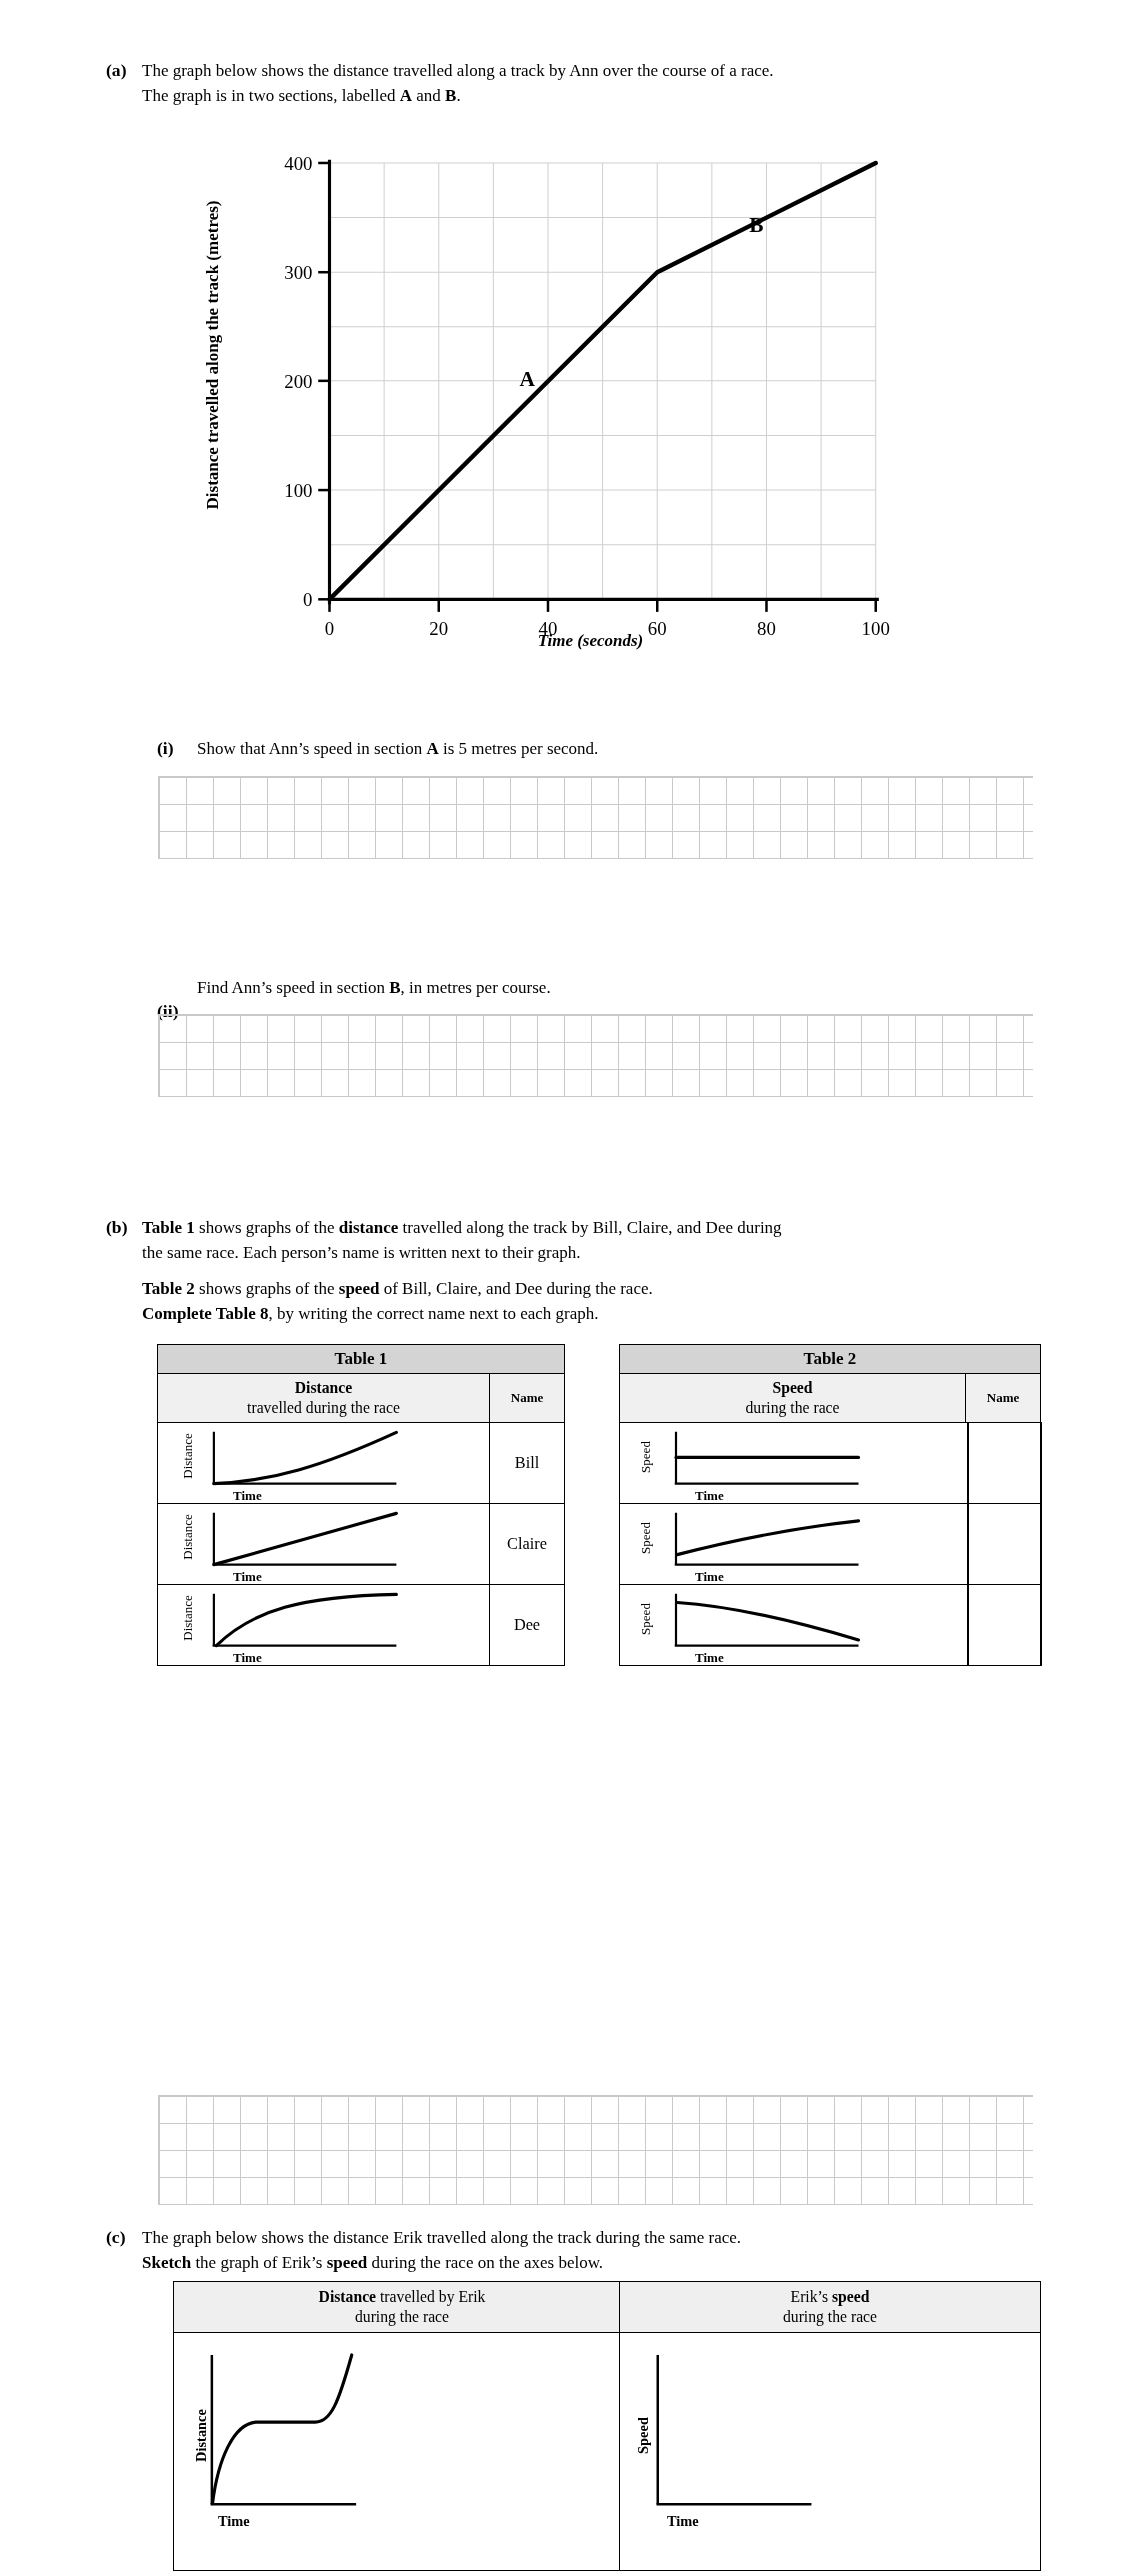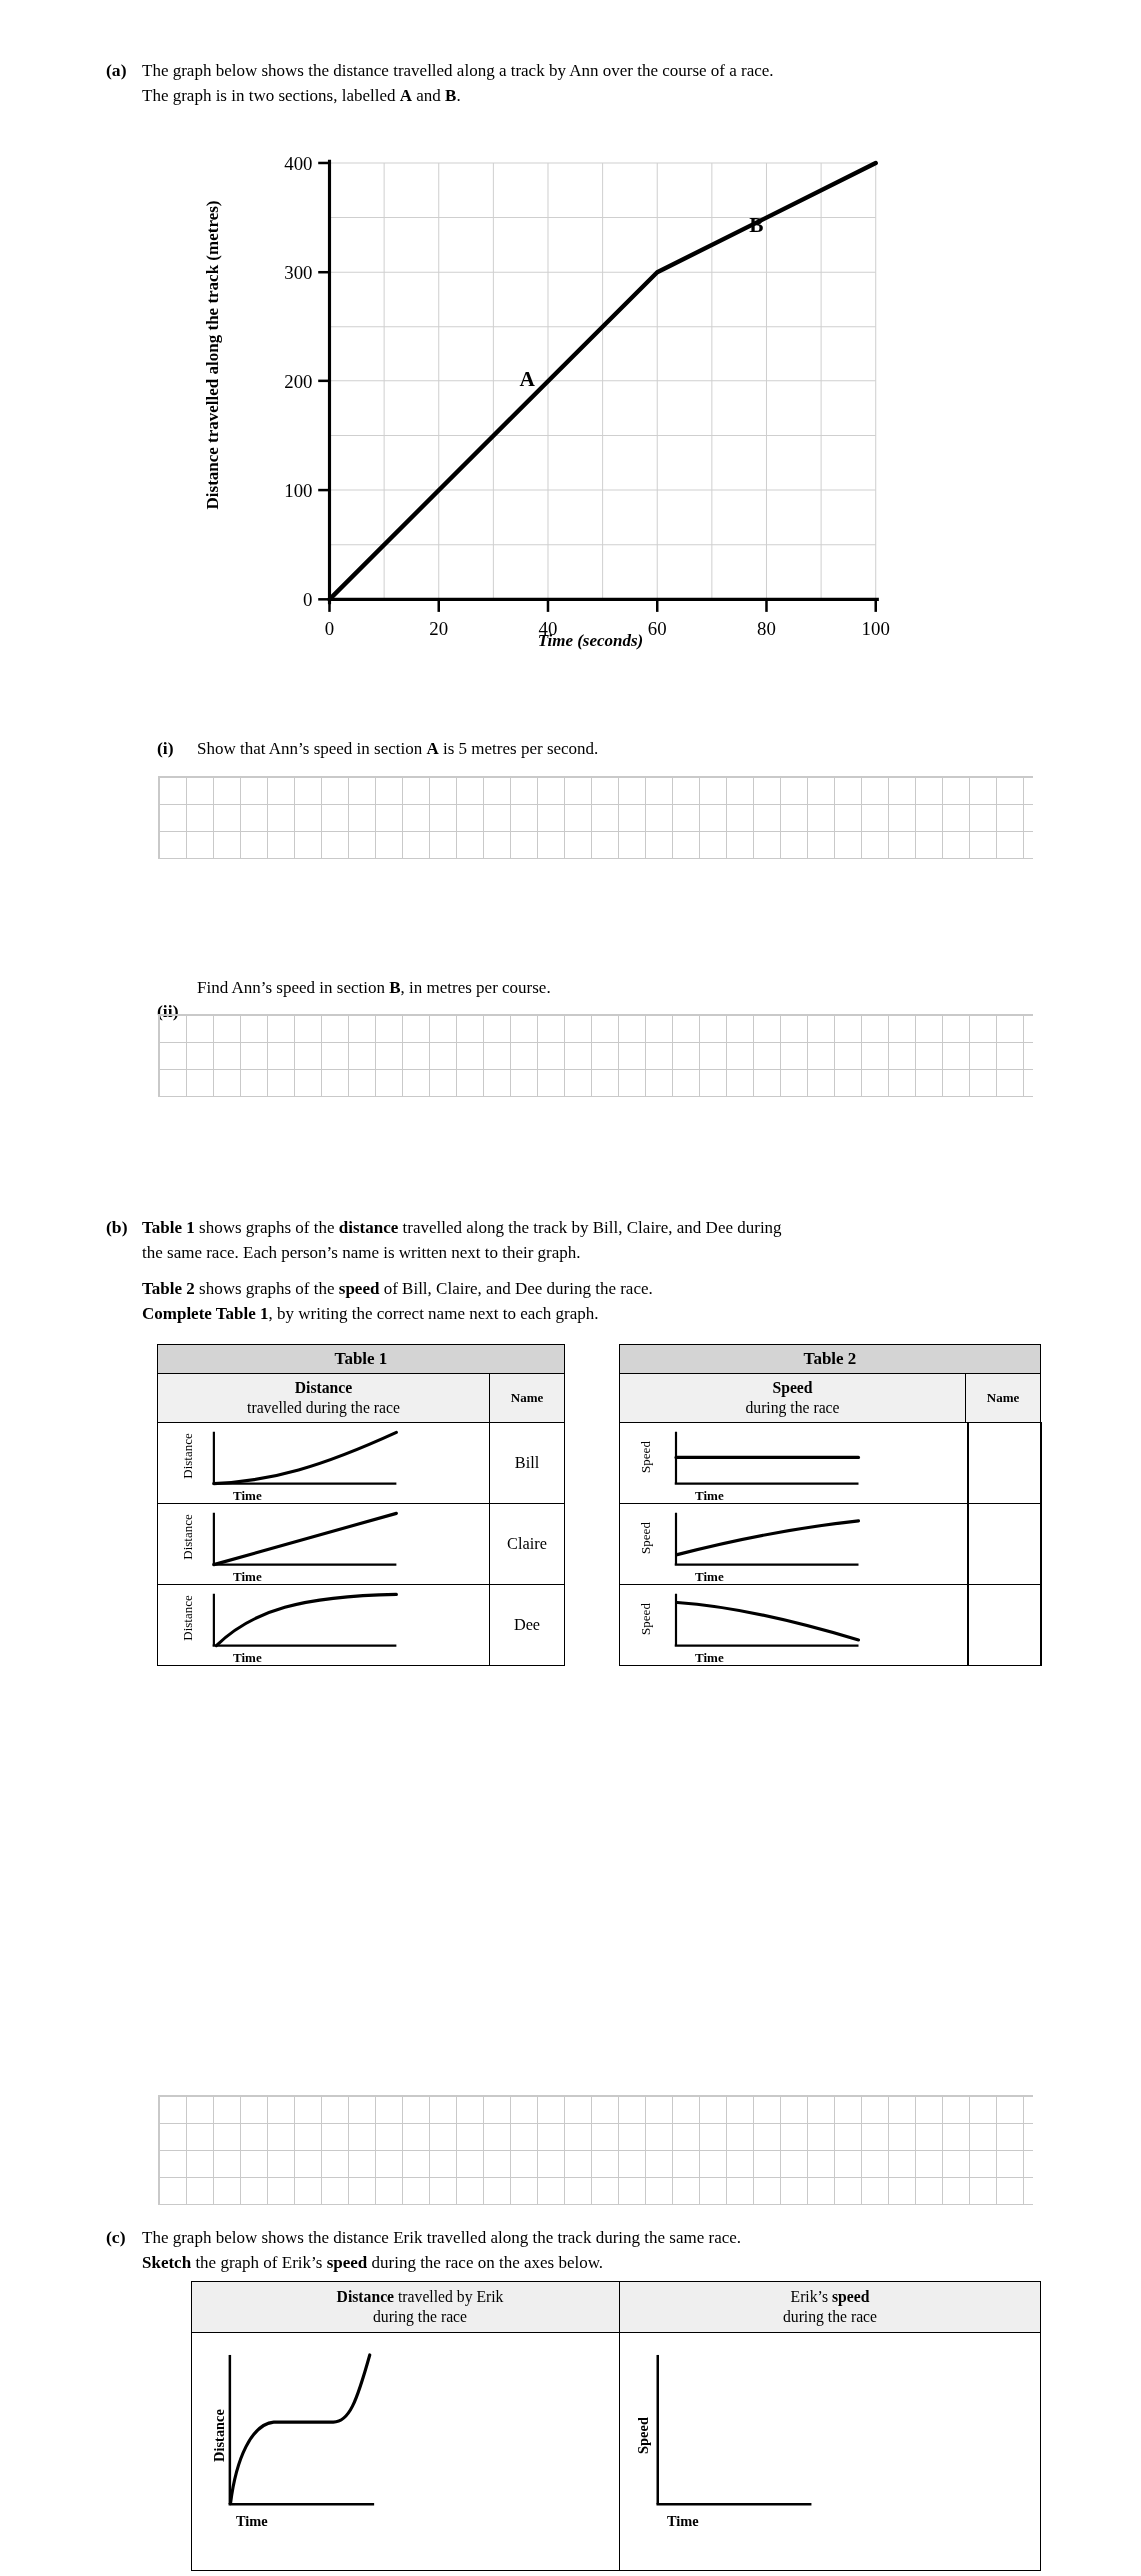--- a/index.html
+++ b/index.html
@@ -307,21 +307,21 @@
   </div>
   <div class="grid-box" style="left:158px; top:1014px; width:874px; height:82px;"></div>
 
   <div class="part" style="left:106px; top:1215px; width:955px;">
     <div class="part-letter">(b)</div>
     <div class="part-body">
       <p><b>Table 1</b><span> shows graphs of the </span><b>distance</b><span> travelled along the track by Bill, Claire, and Dee during</span></p>
       <p><span>the same race.  Each person’s name is written next to their graph.</span></p>
       <p style="height:11.3px">&nbsp;</p>
       <p><b>Table 2</b><span> shows graphs of the </span><b>speed</b><span> of Bill, Claire, and Dee during the race.</span></p>
-      <p><b>Complete Table 1</b><span>, by writing the correct name next to each graph.</span></p>
+      <p><b>Complete Table 8</b><span>, by writing the correct name next to each graph.</span></p>
     </div>
   </div>
 
   <div class="tbl t1" style="left:157px; top:1344px; width:408px;">
     <div class="tbl-title">Table 1</div>
     <div class="tbl-head">
       <div class="c1">
         <div class="l1">Distance</div>
         <div>travelled during the race</div>
       </div>
@@ -421,21 +421,21 @@
   <div class="grid-box" style="left:158px; top:2095px; width:874px; height:109px;"></div>
 
   <div class="part" style="left:106px; top:2225px; width:955px;">
     <div class="part-letter">(c)</div>
     <div class="part-body">
       <p><span>The graph below shows the distance Erik travelled along the track during the same race.</span></p>
       <p><b>Sketch</b><span> the graph of Erik’s </span><b>speed</b><span> during the race on the axes below.</span></p>
     </div>
   </div>
 
-  <div class="cbox" style="left:191px; top:2281px; width:458px; height:290px;">
+  <div class="cbox" style="left:173px; top:2281px; width:458px; height:290px;">
     <div class="cbox-title">
       <div><b>Distance</b><span> travelled by Erik</span></div>
       <div>during the race</div>
     </div>
     <div class="cbox-body">
       <svg class="minichart" width="395" height="207" viewBox="0 0 629 330">
         <line x1="60" y1="35" x2="60" y2="273" stroke="#000" stroke-width="4"></line>
         <line x1="58" y1="273" x2="290" y2="273" stroke="#000" stroke-width="4"></line>
         <path d="M61,272 C 70,200 95,145 130,142 L 225,142 C 250,142 262,110 283,35" fill="none" stroke="#000" stroke-width="5" stroke-linejoin="round" stroke-linecap="round"></path>
       </svg>

